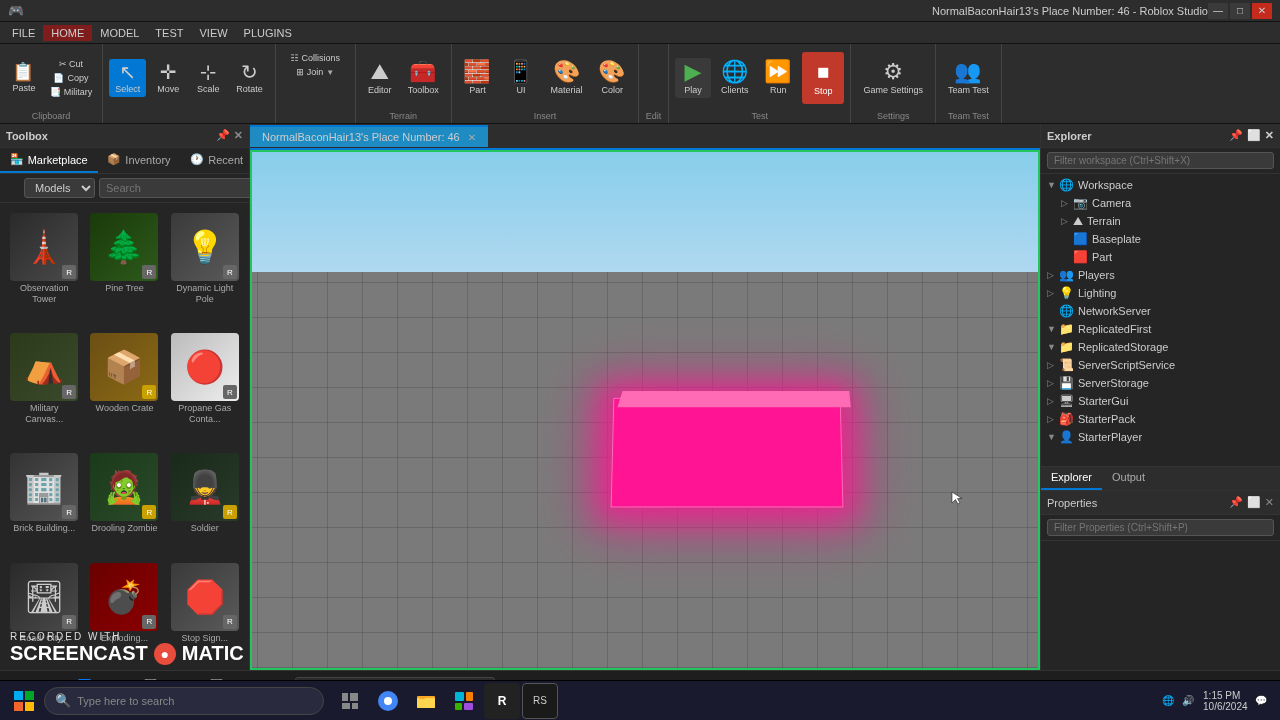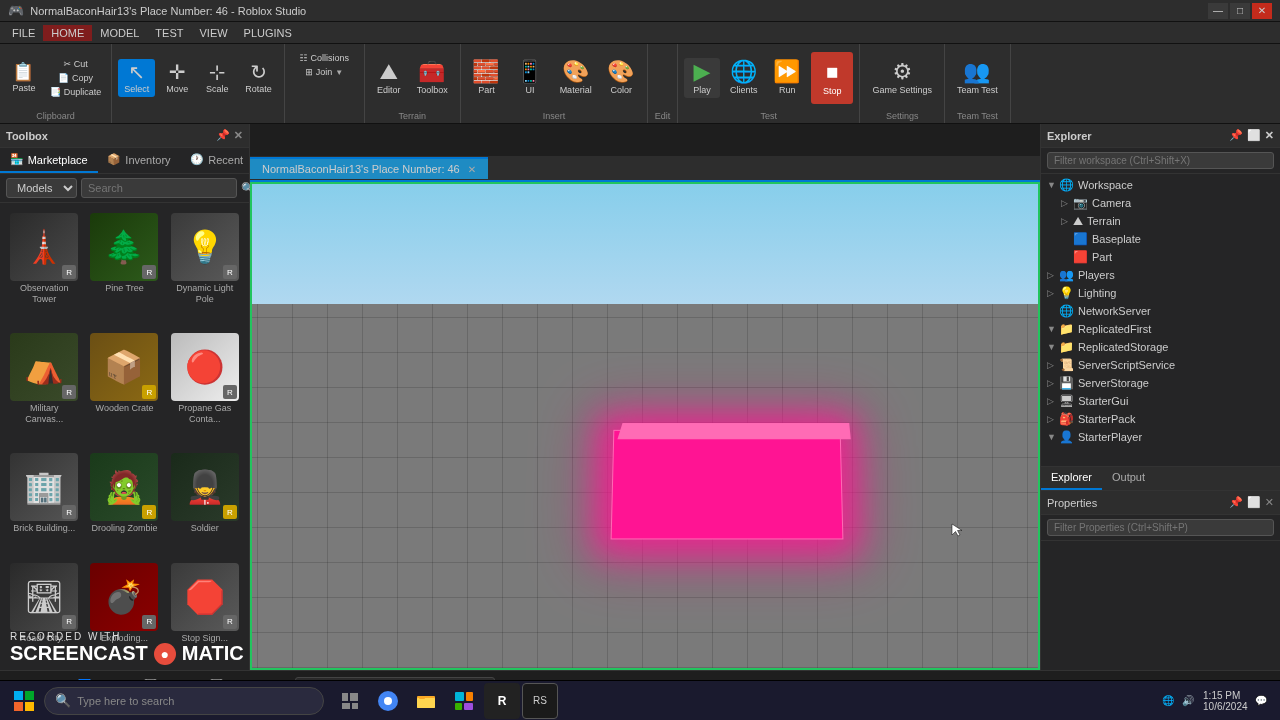--- a/index.html
+++ b/index.html
@@ -3,21 +3,21 @@
   <meta charset="utf-8">
   <style>
     * { margin: 0; padding: 0; box-sizing: border-box; }
     body { width: 1280px; height: 720px; overflow: hidden; font-family: 'Segoe UI', Arial, sans-serif; font-size: 11px; background: #1e1e1e; color: #ccc; }
 
     
     #titlebar {
       height: 22px; background: #2d2d2d; display: flex; align-items: center;
       padding: 0 8px; color: #ccc; font-size: 11px; border-bottom: 1px solid #111;
     }
-    #titlebar .title { flex: 1; text-align: left; }
+    #titlebar .title { flex: 1; text-align: right; }
     #titlebar .win-controls { display: flex; gap: 2px; }
     #titlebar .win-btn { width: 20px; height: 16px; background: #3a3a3a; border: none; color: #ccc; font-size: 10px; cursor: pointer; display: flex; align-items: center; justify-content: center; }
     #titlebar .win-btn.close { background: #c42b1c; }
 
     
     #menubar {
       height: 22px; background: #2d2d2d; display: flex; align-items: center;
       padding: 0 4px; border-bottom: 1px solid #111;
     }
     .menu-item { padding: 2px 8px; color: #ccc; cursor: pointer; font-size: 11px; }
@@ -57,21 +57,21 @@
       padding: 0 6px; border-bottom: 1px solid #333; justify-content: space-between;
     }
     #toolbox-header span { color: #ccc; font-size: 11px; font-weight: bold; }
     #toolbox-tabs { display: flex; background: #252526; border-bottom: 1px solid #333; height: 26px; }
     .toolbox-tab {
       padding: 4px 10px; cursor: pointer; color: #aaa; font-size: 11px;
       display: flex; align-items: center; gap: 4px; border-bottom: 2px solid transparent;
     }
     .toolbox-tab.active { color: #fff; border-bottom: 2px solid #0078d4; }
     #models-bar {
-      display: flex; align-items: center; padding: 4px 6px; gap: 4px; border-bottom: 1px solid #333;
+      display: flex; align-items: center; padding: 4px 24px; gap: 4px; border-bottom: 1px solid #333;
     }
     .models-dropdown {
       background: #3a3a3a; border: 1px solid #555; color: #ccc; padding: 2px 6px;
       font-size: 11px; cursor: pointer; border-radius: 3px;
     }
     #search-input {
       flex: 1; background: #3a3a3a; border: 1px solid #555; color: #ccc;
       padding: 3px 6px; font-size: 11px; border-radius: 3px; outline: none;
     }
     #models-grid {
@@ -88,21 +88,21 @@
     }
     .model-badge {
       position: absolute; bottom: 2px; right: 2px; background: #666; border-radius: 2px;
       width: 14px; height: 14px; display: flex; align-items: center; justify-content: center;
       font-size: 8px; color: #fff;
     }
     .model-badge.yellow { background: #c8a000; }
     .model-name { font-size: 9px; color: #aaa; text-align: center; margin-top: 2px; line-height: 1.2; }
 
     
-    #canvas-area { flex: 1; display: flex; flex-direction: column; margin-top: 32px; }
+    #canvas-area { flex: 1; display: flex; flex-direction: column; }
     #canvas-tabs {
       height: 26px; background: #2d2d2d; display: flex; align-items: center;
       border-bottom: 2px solid #0078d4;
     }
     .canvas-tab {
       padding: 4px 12px; color: #ccc; font-size: 11px; cursor: pointer;
       display: flex; align-items: center; gap: 4px; background: #1e8bc3;
       border-top: 2px solid #0078d4;
     }
     .canvas-tab .close-x { color: #aaa; font-size: 10px; margin-left: 4px; }
@@ -266,21 +266,21 @@
 
   <div class="toolbar-section" style="padding-bottom:16px;">
     <div class="toolbar-row">
       <div class="tb-btn">
         <span class="icon">📋</span>
         <span>Paste</span>
       </div>
       <div style="display:flex; flex-direction:column; gap:2px;justify-content:space-between;">
         <div class="tb-btn" style="font-size:9px; padding:1px 4px;">✂ Cut</div>
         <div class="tb-btn" style="font-size:9px; padding:1px 4px;">📄 Copy</div>
-        <div class="tb-btn" style="font-size:9px; padding:1px 4px;">📑 Duplicate</div>
+        <div class="tb-btn" style="font-size:9px; padding:1px 4px;">📑 Military</div>
       </div>
     </div>
     <span class="toolbar-section-label">Clipboard</span>
   </div>
 
   <div class="toolbar-section" style="padding-bottom:16px;">
     <div class="toolbar-row">
       <div class="tb-btn active">
         <span class="icon" style="font-size:20px;">↖</span>
         <span>Select</span>

